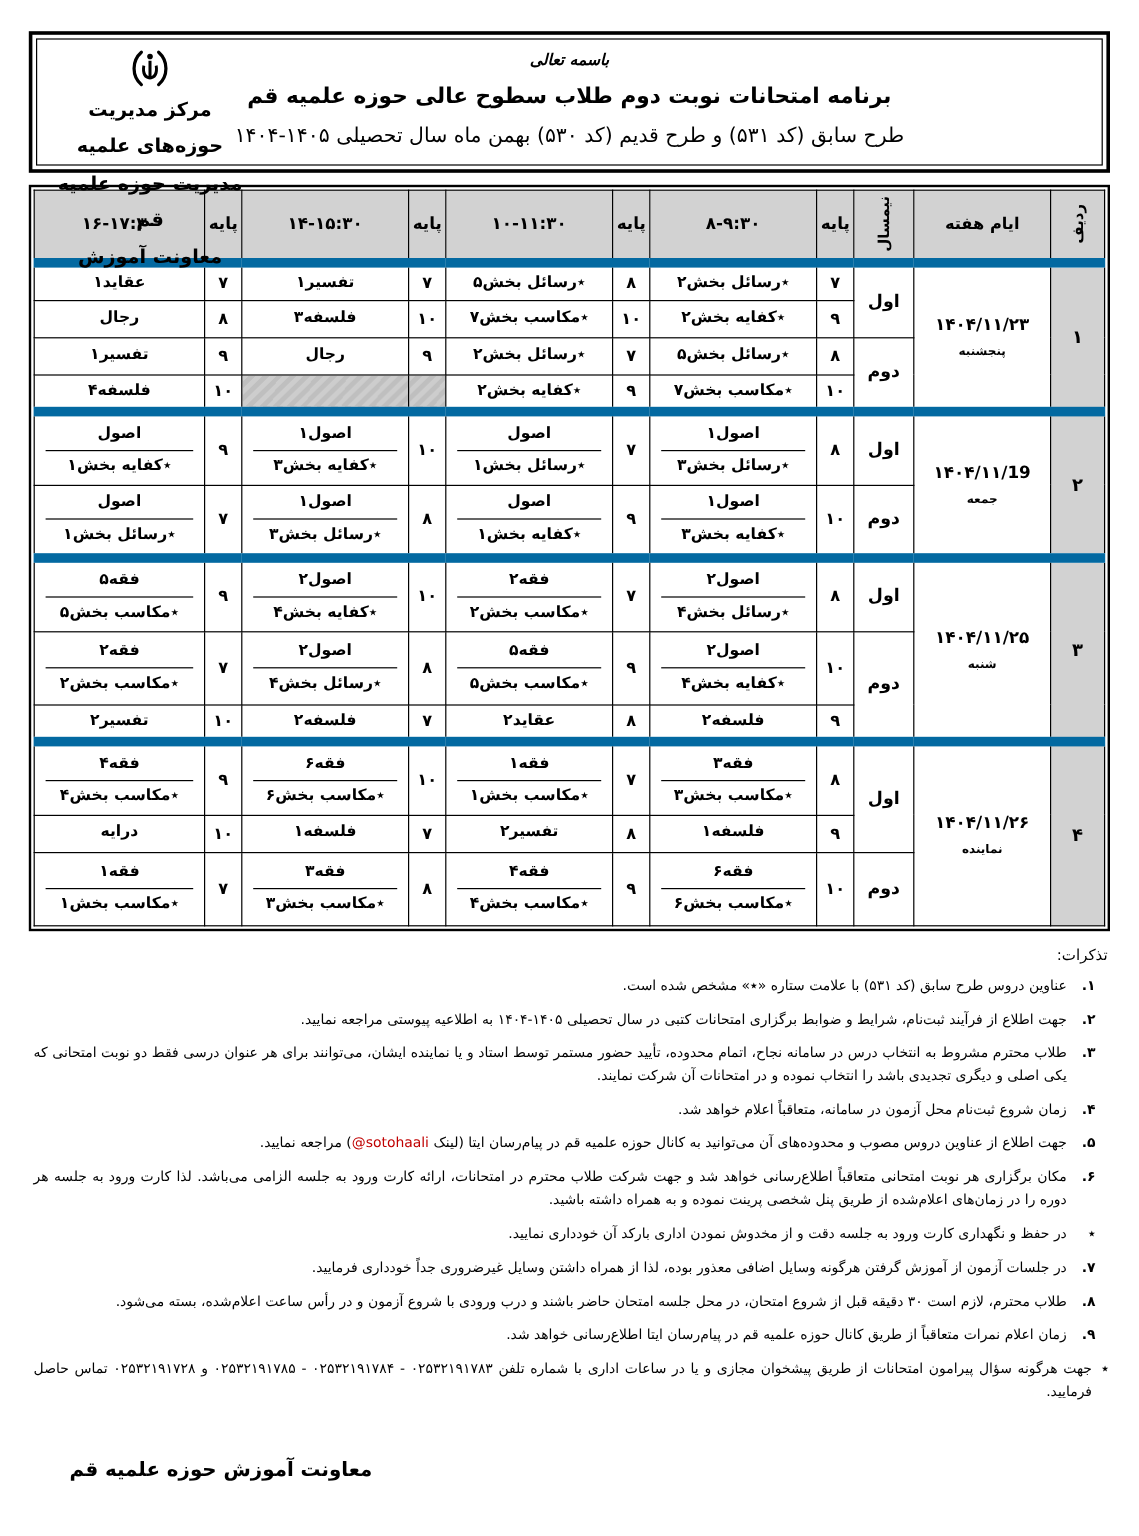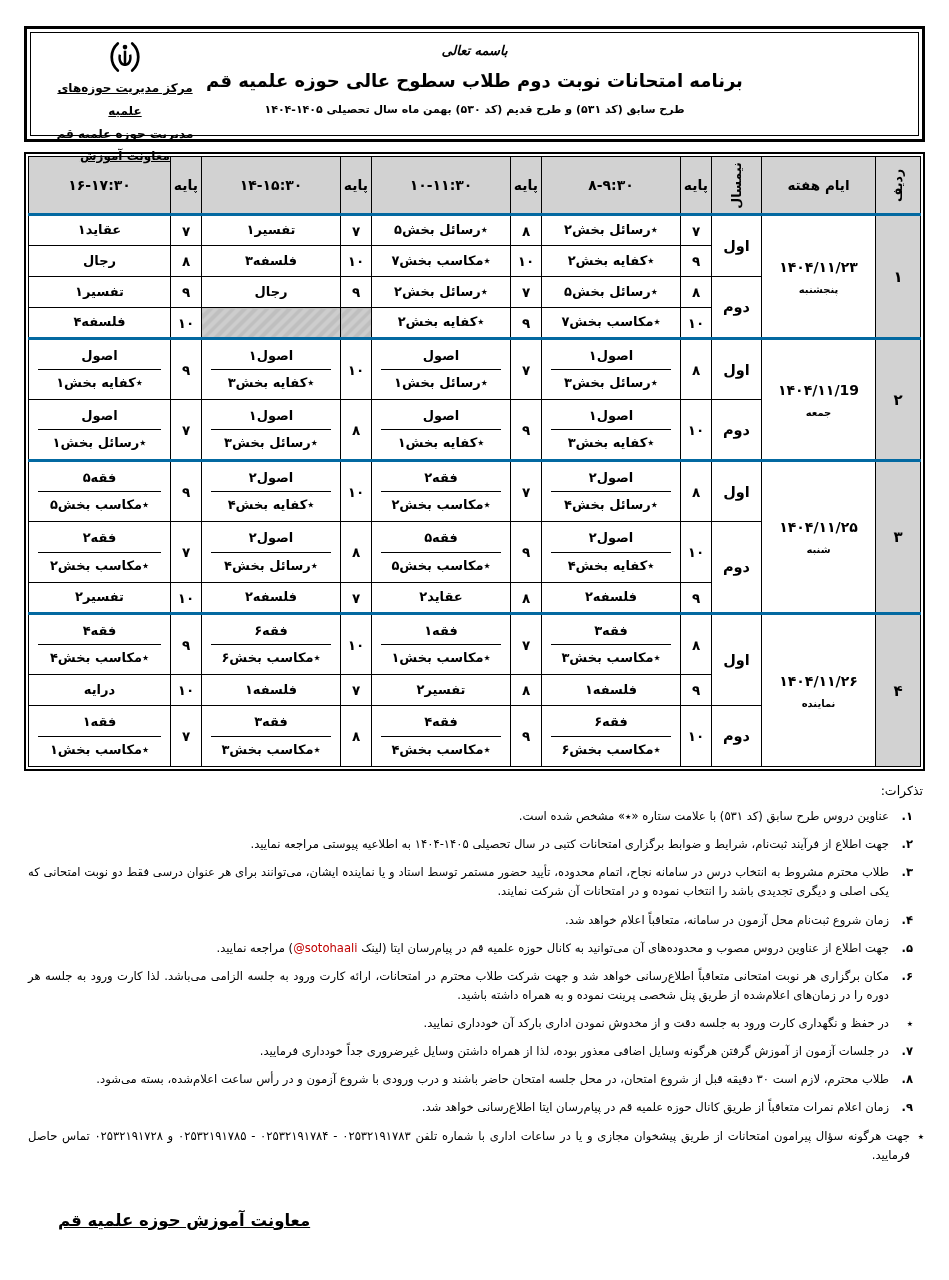--- a/index.html
+++ b/index.html
@@ -4,33 +4,33 @@
 <style>
   html,body{margin:0;padding:0;background:#ffffff;}
   body{font-family:"DejaVu Sans",sans-serif;color:#000;}
   .page{width:949px;min-height:1280px;box-sizing:border-box;padding:26px 24px 18px;background:#fff;direction:rtl;}
 
   
   .hdr-outer{border:3px solid #000;padding:3px;}
   .hdr-inner{border:1px solid #000;position:relative;text-align:center;padding:8px 10px 14px;min-height:104px;box-sizing:border-box;}
   .besmele{font-size:13px;font-weight:bold;font-style:italic;margin:2px 0 12px;}
   .title1{font-size:18px;font-weight:bold;margin:0 0 12px;}
-  .title2{font-size:11px;font-weight:bold;}
+  .title2{font-size:17px;font-weight:normal;}
   .logo-block{position:absolute;left:14px;top:6px;width:160px;text-align:center;}
   .logo-block svg{display:block;margin:0 auto 2px;}
-  .org-line{display:block;font-size:12px;font-weight:bold;line-height:1.9;text-decoration:underline;}
+  .org-line{display:block;font-size:16px;font-weight:bold;line-height:1.9;}
 
   
   .tbl-frame{border:2.5px solid #000;padding:2px;margin-top:10px;}
   table.sched{border-collapse:collapse;width:100%;direction:rtl;table-layout:fixed;}
   table.sched th,table.sched td{border:1.6px solid #000;text-align:center;vertical-align:middle;padding:0;font-weight:bold;overflow:hidden;}
   table.sched thead th{background:#d2d2d2;height:56px;border-bottom:2.6px solid #000;font-size:14px;}
   th.small-h{font-size:11.5px;}
   th.vert span.rot{display:inline-block;transform:rotate(-90deg);white-space:nowrap;font-size:12.5px;}
-  tr.day-start td{border-top:3px solid #0369a1;}
+  tr.day-start td{border-top:8px solid #0369a1;}
   tr.r-short{height:31px;}
   tr.r-tall{height:61px;}
   td.radif-cell{background:#d2d2d2;font-size:15px;}
   td.day-cell{font-size:14px;}
   .day-date{margin-bottom:9px;font-size:14px;font-weight:bold;}
   .day-name{font-size:10px;font-weight:bold;}
   td.sem-cell{font-size:14.5px;}
   td.grade-cell{font-size:13.5px;}
   td.lesson-cell{font-size:13px;}
   .lesson-name{padding:3px 2px;line-height:1.55;}
@@ -41,21 +41,21 @@
   .notes{margin-top:12px;}
   .notes-heading{font-weight:normal;font-size:12.5px;margin:0 2px 9px 0;}
   .note-item{display:flex;margin:0 12px 9px 0;font-size:11.6px;line-height:1.65;}
   .note-item.flush{margin-right:1px;}
   .note-num{flex:0 0 auto;min-width:24px;text-align:right;font-weight:bold;}
   .note-item.flush .note-num{min-width:14px;}
   .note-text{flex:1;text-align:justify;padding-left:4px;}
   .red-link{color:var(--link-red,#c00000);font-weight:normal;unicode-bidi:embed;direction:ltr;}
 
   
-  .footer{margin-top:46px;text-align:left;padding-left:34px;font-size:16.5px;font-weight:bold;letter-spacing:.5px;text-decoration:underline;}
+  .footer{margin-top:46px;text-align:left;padding-left:34px;font-size:16.5px;font-weight:bold;letter-spacing:.5px;}
 </style>
 </head>
 <body>
 
 <div class="page">
 
   <div class="hdr-outer">
     <div class="hdr-inner">
       <div class="logo-block">
         <svg width="36" height="36" viewBox="0 0 40 40">

